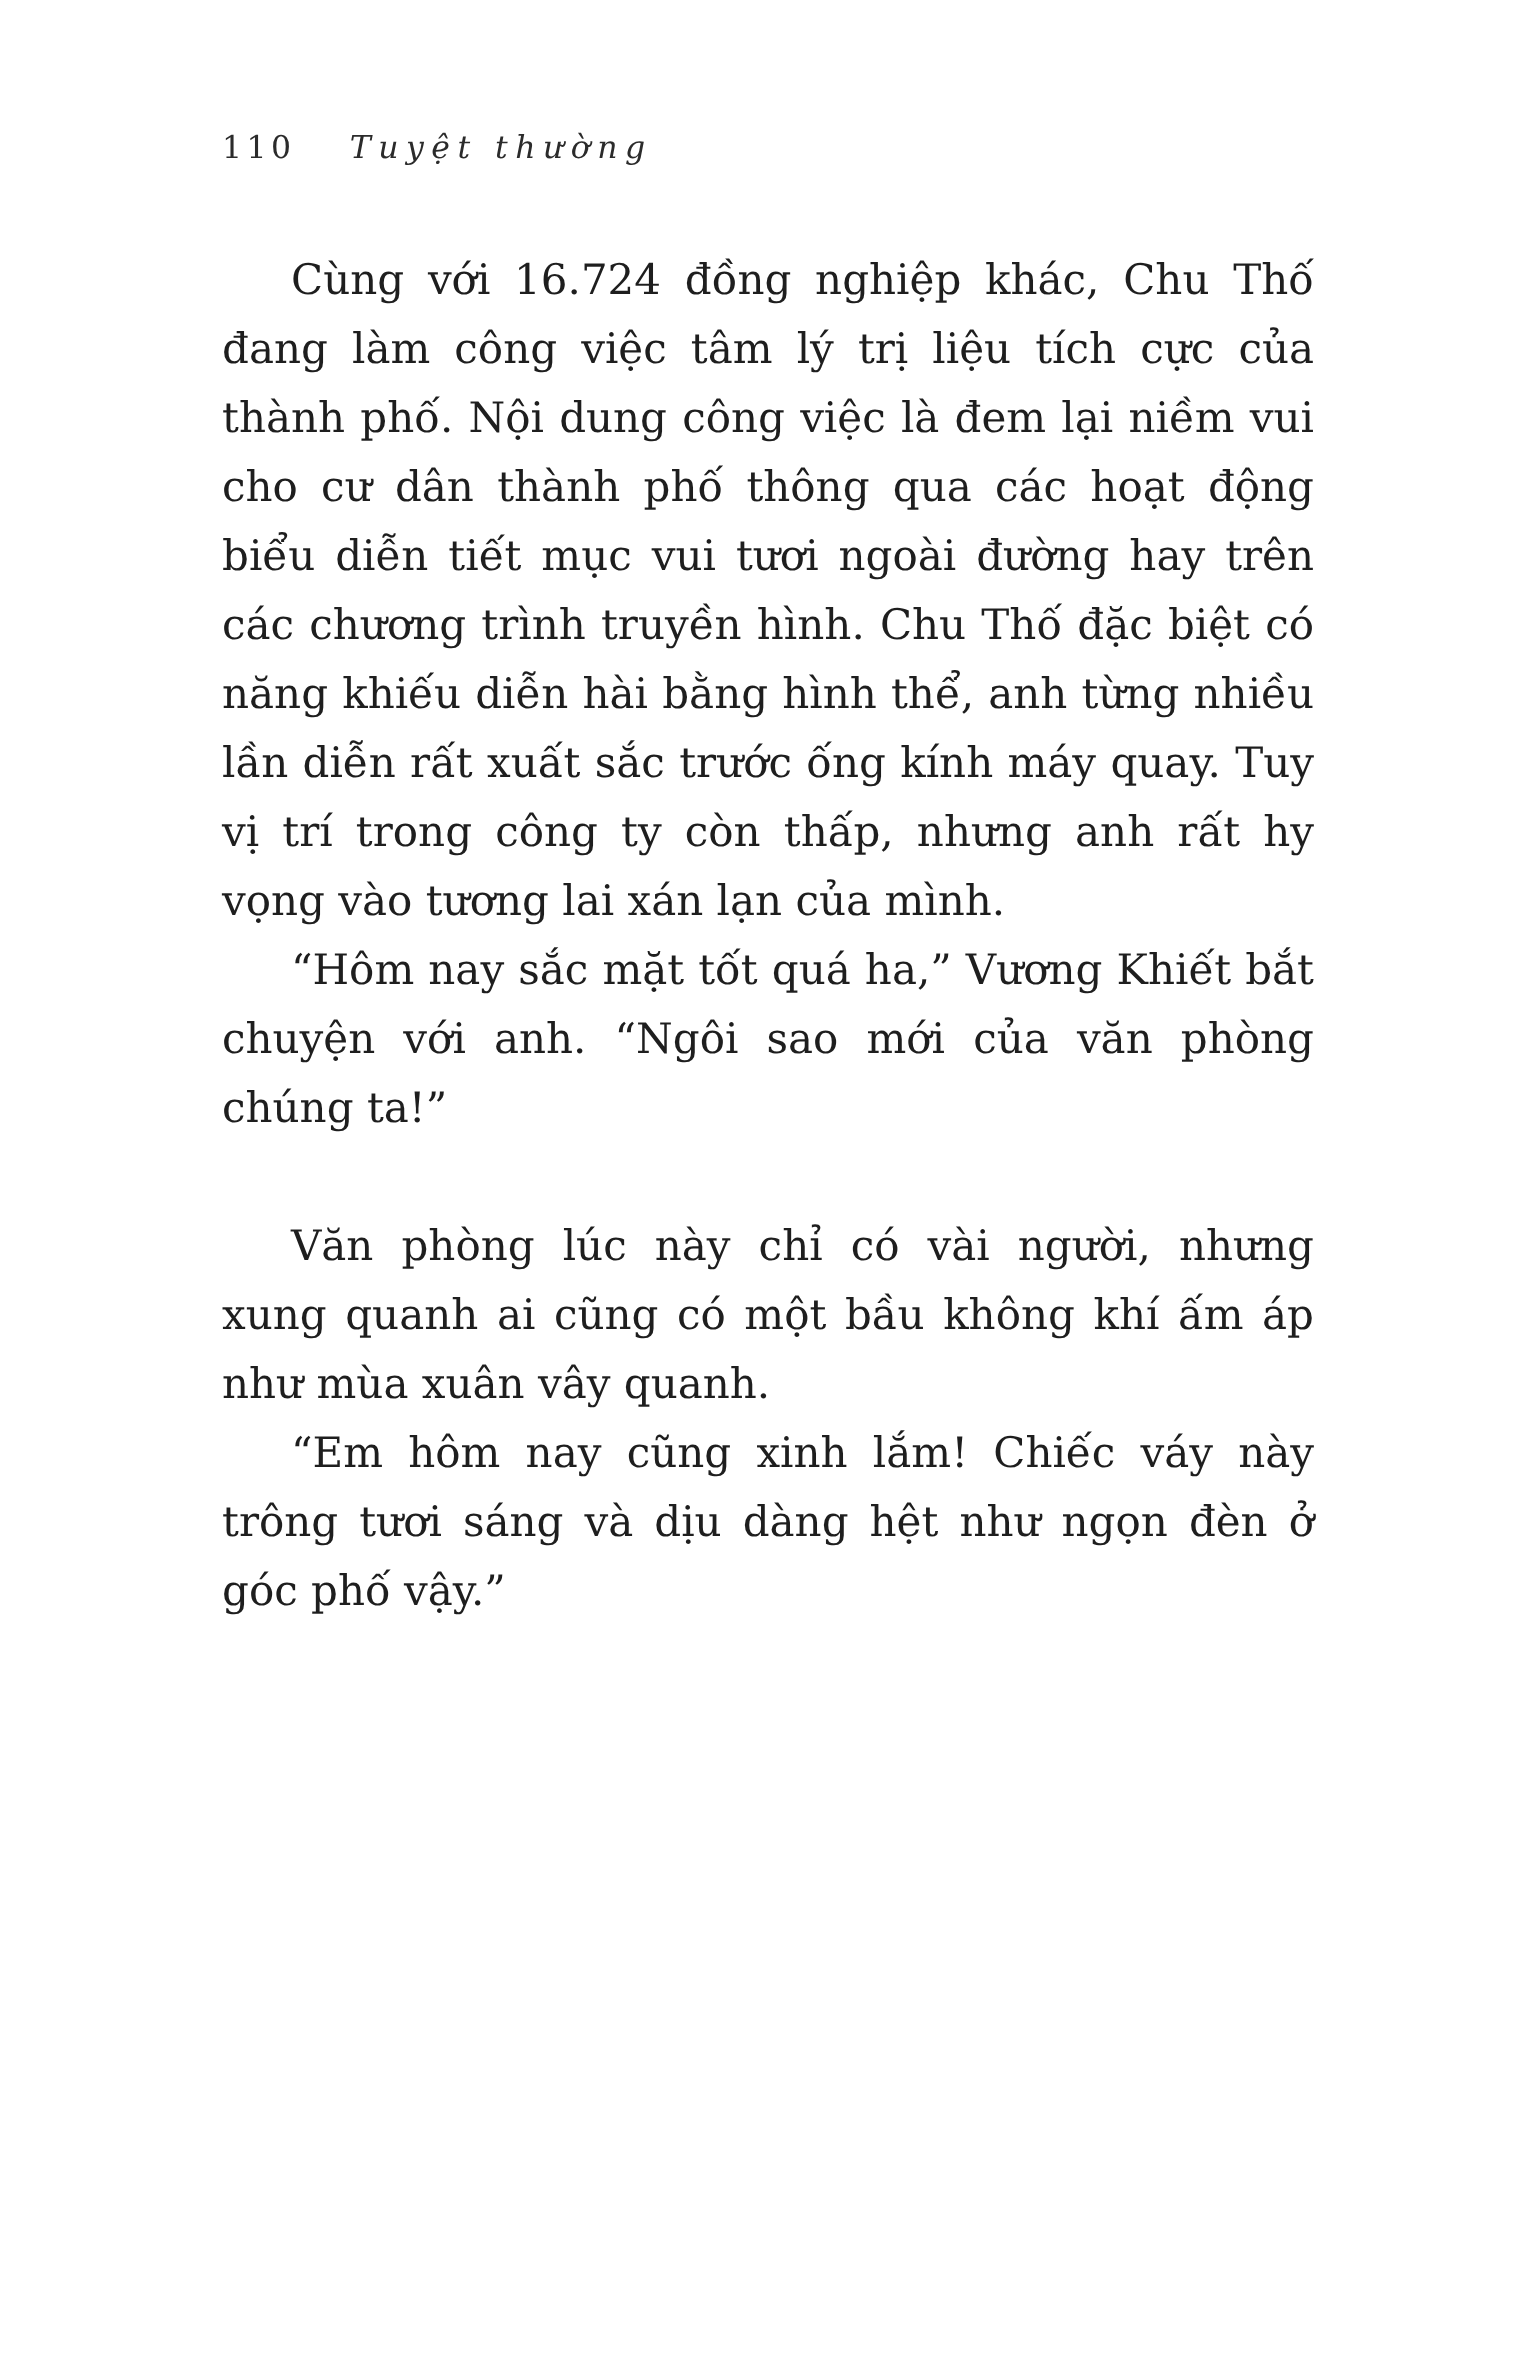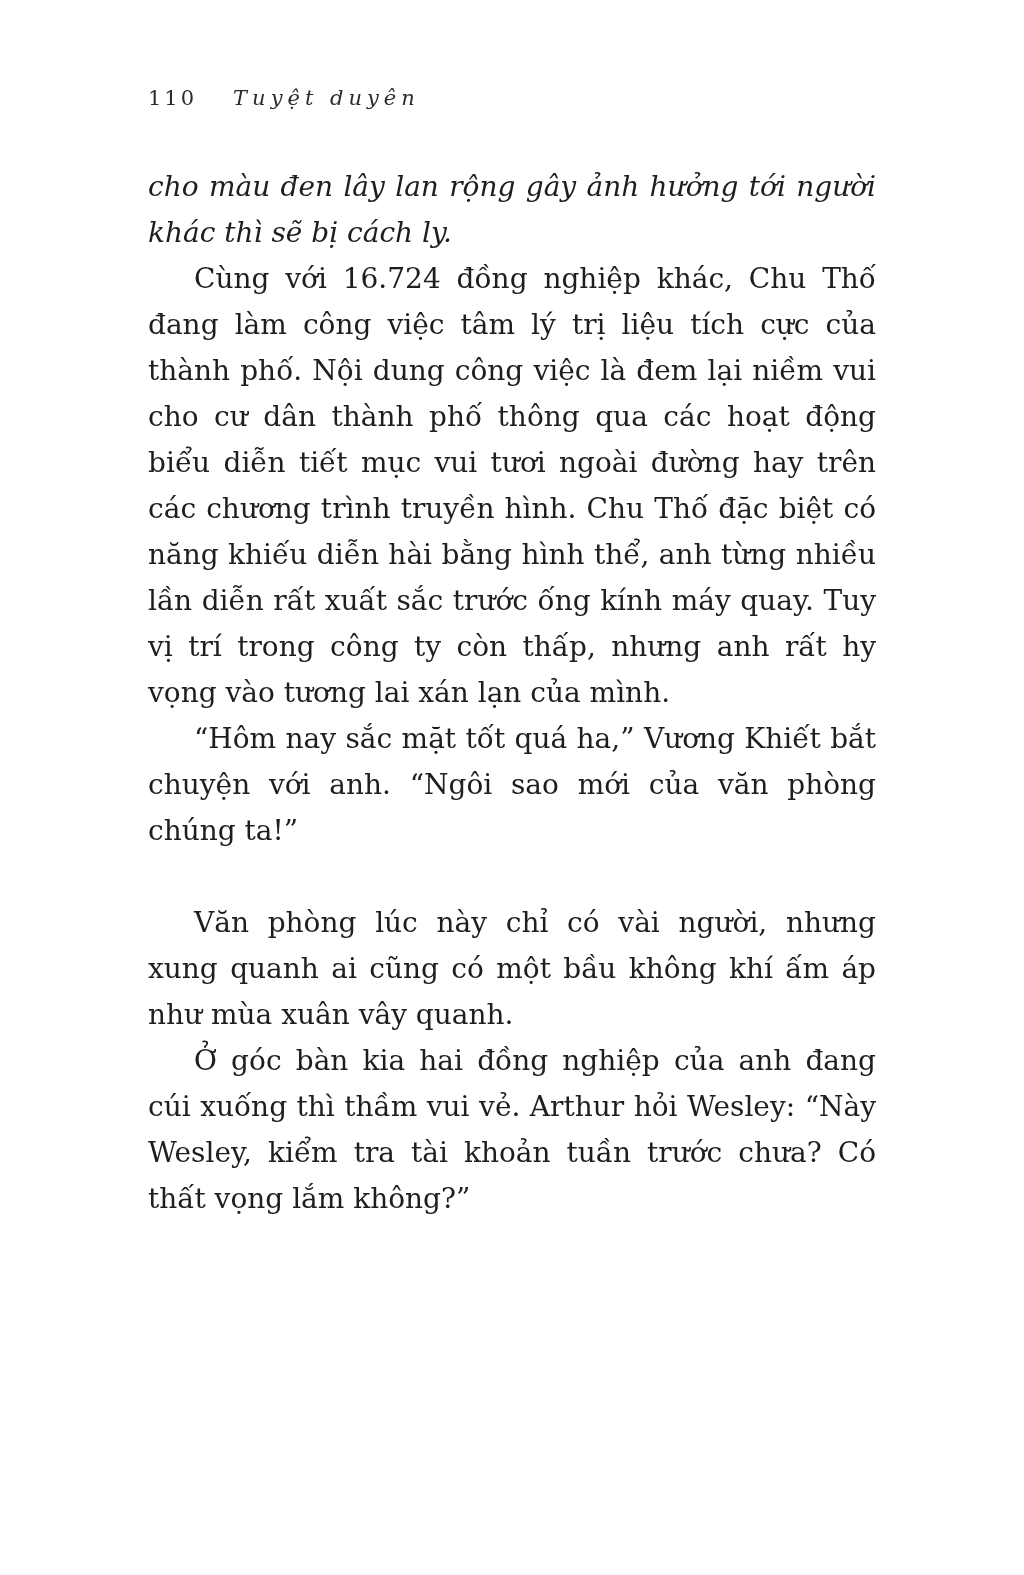--- a/index.html
+++ b/index.html
@@ -49,22 +49,21 @@
   .para.italic { font-style: italic; }
   .para.space-before { margin-top: 46px; }
   .para.justify-last { text-align-last: justify; }
 </style>
 </head>
 <body>
 
 <div class="page">
   <header class="running-header">
     <span class="page-number">110</span>
-    <span class="book-title">Tuyệt duyên</span>
+    <span class="book-title">Tuyệt thường</span>
   </header>
   <main class="content" id="page-body">
-      <p class="para italic no-indent">cho màu đen lây lan rộng gây ảnh hưởng tới người khác thì sẽ bị cách ly.</p>
       <p class="para indent">Cùng với 16.724 đồng nghiệp khác, Chu Thố đang làm công việc tâm lý trị liệu tích cực của thành phố. Nội dung công việc là đem lại niềm vui cho cư dân thành phố thông qua các hoạt động biểu diễn tiết mục vui tươi ngoài đường hay trên các chương trình truyền hình. Chu Thố đặc biệt có năng khiếu diễn hài bằng hình thể, anh từng nhiều lần diễn rất xuất sắc trước ống kính máy quay. Tuy vị trí trong công ty còn thấp, nhưng anh rất hy vọng vào tương lai xán lạn của mình.</p>
       <p class="para indent">“Hôm nay sắc mặt tốt quá ha,” Vương Khiết bắt chuyện với anh. “Ngôi sao mới của văn phòng chúng ta!”</p>
       <p class="para indent space-before">Văn phòng lúc này chỉ có vài người, nhưng xung quanh ai cũng có một bầu không khí ấm áp như mùa xuân vây quanh.</p>
-      <p class="para indent">Ở góc bàn kia hai đồng nghiệp của anh đang cúi xuống thì thầm vui vẻ. Arthur hỏi Wesley: “Này Wesley, kiểm tra tài khoản tuần trước chưa? Có thất vọng lắm không?”</p>
+      <p class="para indent">“Em hôm nay cũng xinh lắm! Chiếc váy này trông tươi sáng và dịu dàng hệt như ngọn đèn ở góc phố vậy.”</p>
     </main>
 </div>
 
 </body></html>

